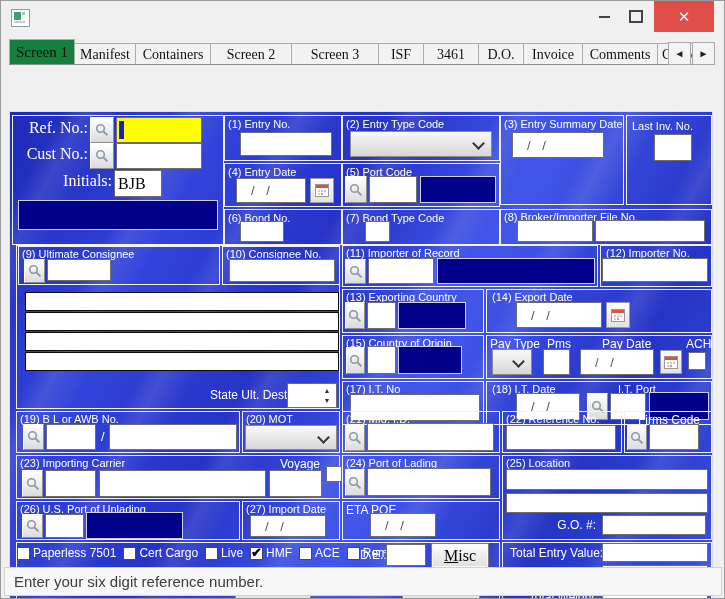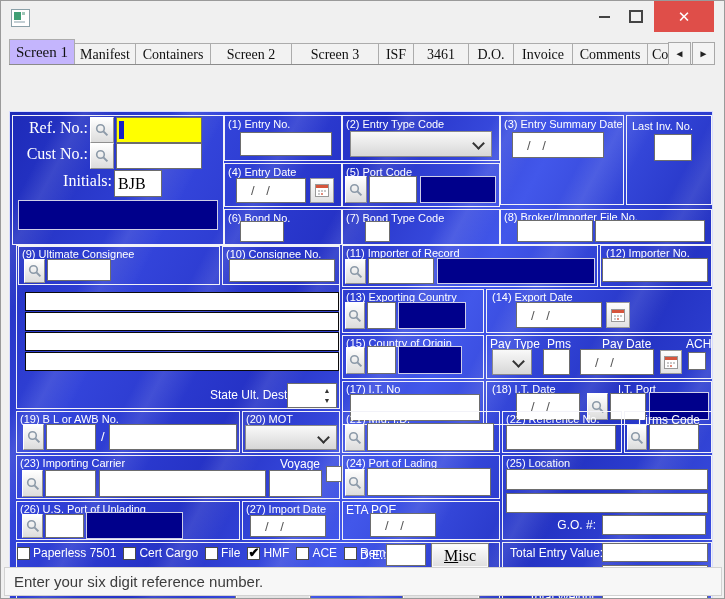--- a/index.html
+++ b/index.html
@@ -20,21 +20,21 @@
   .btn-min{left:588px;width:30px;}
   .btn-min .bar{width:11px;height:2px;background:#444;}
   .btn-max{left:620px;width:30px;}
   .btn-max .box{width:10px;height:9px;border:2px solid #444;}
   .btn-close{left:653px;width:60px;background:#df4e49;color:#fff;font-size:15px;}
   
   .tabstrip{position:absolute;left:8px;top:38px;width:704px;height:26px;display:flex;align-items:flex-end;overflow:hidden;}
   .tab{height:22px;line-height:22px;text-align:center;background:#f2f2f2;border:1px solid #acacac;
        border-bottom:1px solid #8b8b8b;font-family:"Liberation Serif", serif;font-size:14px;color:#111;
        margin-right:-1px;white-space:nowrap;overflow:hidden;flex:none;padding:0 4px;box-sizing:border-box;}
-  .tab.active{height:26px;line-height:25px;background:#c4b5fd;border-bottom:1px solid #fff;font-size:15px;}
+  .tab.active{height:26px;line-height:25px;background:#15803d;border-bottom:1px solid #fff;font-size:15px;}
   .tabline{position:absolute;left:8px;top:63px;width:704px;height:1px;background:#8b8b8b;}
   .tab-arrows{position:absolute;top:41px;left:666px;display:flex;}
   .tab-arrow{width:21px;height:21px;border:1px solid #a8a8a8;background:#f4f4f4;margin-left:1px;
     display:flex;align-items:center;justify-content:center;font-size:10px;color:#222;}
   
   .form{position:absolute;left:8px;top:64px;width:704px;height:497px;
     background:
       repeating-linear-gradient(118deg, rgba(255,255,255,0.00) 0 46px, rgba(255,255,255,0.10) 66px, rgba(255,255,255,0.00) 96px),
       linear-gradient(118deg,#1d2ab8 0%,#3344da 22%,#2532c6 40%,#4257ea 58%,#2433c4 78%,#3c50e2 100%);
     border:1px solid #d8ddff;box-sizing:border-box;margin-top:46px;}
@@ -91,21 +91,21 @@
     </div>
   <div class="winbtn btn-close">✕</div>
 </div>
 
 <div class="tabstrip">
   <div class="tab active" style="width:66px">Screen 1</div>
   <div class="tab" style="width:62px">Manifest</div>
   <div class="tab" style="width:76px">Containers</div>
   <div class="tab" style="width:82px">Screen 2</div>
   <div class="tab" style="width:88px">Screen 3</div>
-  <div class="tab" style="width:36px">ISF</div>
+  <div class="tab" style="width:46px">ISF</div>
   <div class="tab" style="width:56px">3461</div>
   <div class="tab" style="width:46px">D.O.</div>
   <div class="tab" style="width:60px">Invoice</div>
   <div class="tab" style="width:76px">Comments</div>
   <div class="tab" style="width:42px">Consc</div>
 </div>
 <div class="tabline"></div>
 <div class="tab-arrows">
   <div class="tab-arrow">◄</div>
   <div class="tab-arrow">►</div>
@@ -403,21 +403,21 @@
     <label class="cb-item">
         <span class="cb"></span>
         <span>Paperless 7501</span>
       </label>
     <label class="cb-item">
         <span class="cb"></span>
         <span>Cert Cargo</span>
       </label>
     <label class="cb-item">
         <span class="cb"></span>
-        <span>File</span>
+        <span>Live</span>
       </label>
     <label class="cb-item">
         <span class="cb checked"></span>
         <span>HMF</span>
       </label>
     <label class="cb-item">
         <span class="cb"></span>
         <span>ACE</span>
       </label>
     <label class="cb-item">

